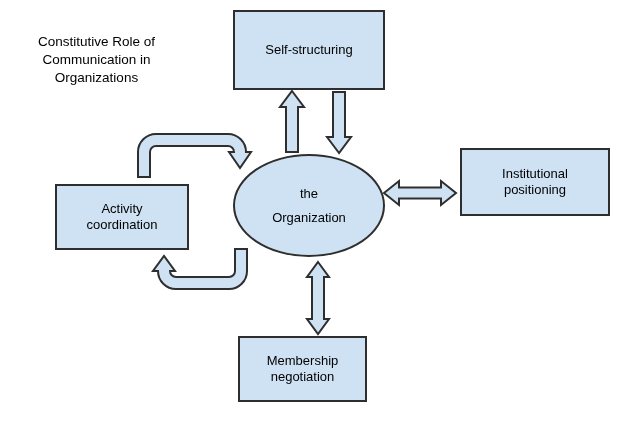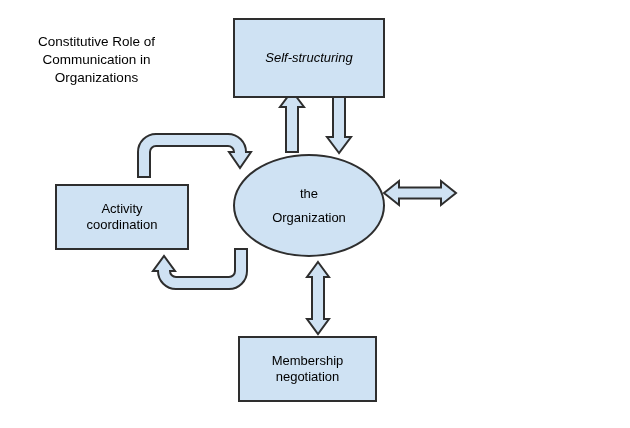--- a/index.html
+++ b/index.html
@@ -31,24 +31,24 @@
     justify-content:center;
     text-align:center;
     background:var(--shape-fill,#cfe2f3);
     border:2px solid var(--shape-outline,#2e2e2e);
     box-sizing:border-box;
     font-size:13px;
     line-height:16px;
     color:var(--text,#000);
     white-space:pre-line;
   }
-  .node-top    {left:233px; top:18px;  width:152px; height:80px;font-style:italic;}
+  .node-top    {left:233px; top:10px;  width:152px; height:80px;}
   .node-left   {left:55px;  top:184px; width:134px; height:66px;}
   .node-right  {left:460px; top:148px; width:150px; height:68px;}
-  .node-bottom {left:238px; top:336px; width:139px; height:66px;}
+  .node-bottom {left:238px; top:336px; width:129px; height:66px;}
   .node-center{
     position:absolute;
     left:233px; top:154px;
     width:152px; height:103px;
     background:var(--shape-fill,#cfe2f3);
     border:2px solid var(--shape-outline,#2e2e2e);
     border-radius:50%;
     box-sizing:border-box;
     display:flex;
     align-items:center;
@@ -95,20 +95,22 @@
     <path d="M138,177 L138,152 A18,18 0 0 1 156,134 L228,134 A18,18 0 0 1 246,152 L251,152 L240,168 L229,152 L234,152 A6,6 0 0 0 228,146 L156,146 A6,6 0 0 0 150,152 L150,177 Z"></path>
 
     <path d="M247,249 L247,271 A18,18 0 0 1 229,289 L176,289 A18,18 0 0 1 158,271 L153,271 L164,256 L175,271 L170,271 A6,6 0 0 0 176,277 L229,277 A6,6 0 0 0 235,271 L235,249 Z"></path>
   </svg>
 
   <div class="node node-top">Self-structuring</div>
 
   <div class="node node-left">Activity
 coordination</div>
 
+  <div class="node node-right">Institutional
+positioning</div>
 
   <div class="node node-bottom">Membership
 negotiation</div>
 
   <div class="node-center">the
 Organization</div>
 
 </div>
 
 </body></html>

